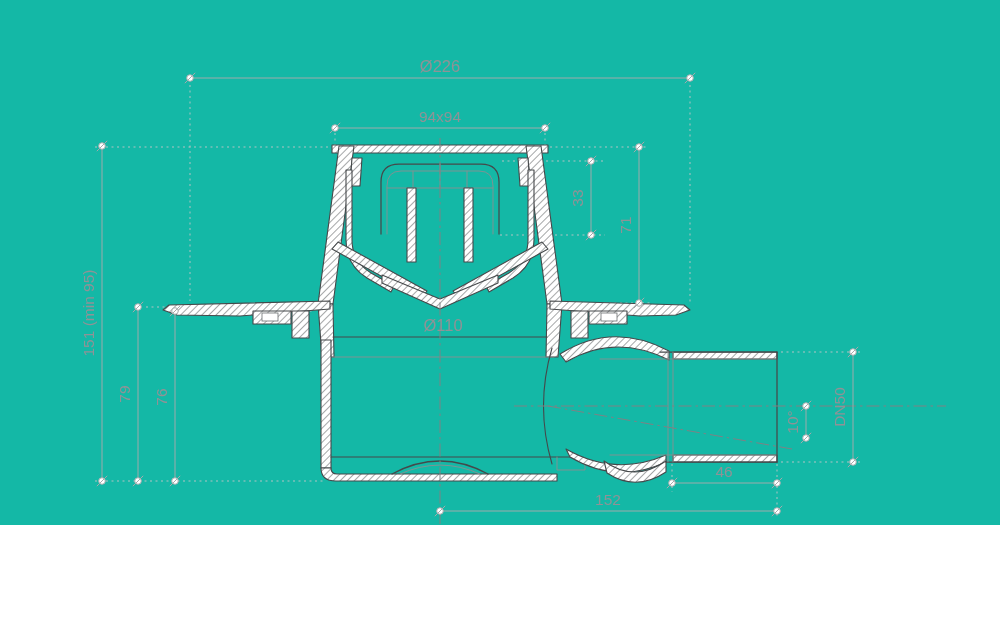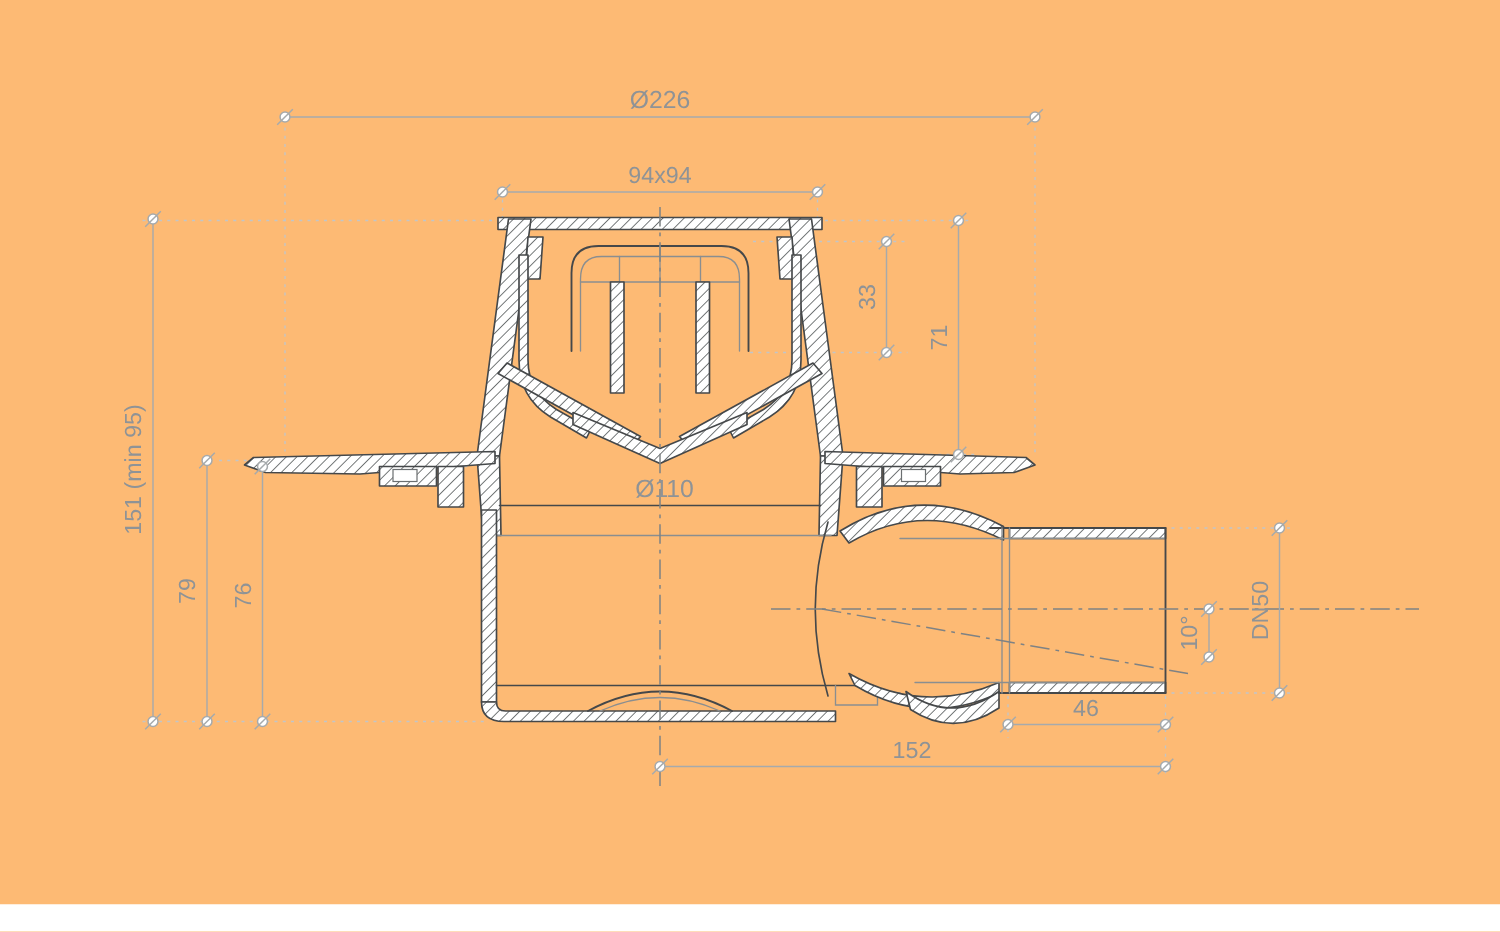--- a/index.html
+++ b/index.html
@@ -1,16 +1,16 @@
 <!DOCTYPE html>
 <html><head>
 <meta charset="utf-8">
 <style>
   html,body{margin:0;padding:0;background:#ffffff;}
-  .canvas{position:relative;width:1000px;height:603px;background:#fdba74;overflow:hidden;
+  .canvas{position:relative;width:1000px;height:525px;background:#14b8a6;overflow:hidden;
           font-family:"Liberation Sans",sans-serif;}
   svg{display:block;}
   .outline{stroke:#45484a;stroke-width:1.25;fill:none;stroke-linejoin:round;stroke-linecap:round;}
   .med{stroke:#45484a;stroke-width:1.1;fill:none;stroke-linecap:round;}
   .thin{stroke:#8a8e90;stroke-width:0.9;fill:none;stroke-linecap:round;}
   .hatchfill{fill:url(#hatch);stroke:#45484a;stroke-width:1.1;stroke-linejoin:round;}
   .white{fill:#ffffff;stroke:#6b6f71;stroke-width:0.8;}
   .cl{stroke:#7e8284;stroke-width:1;fill:none;stroke-dasharray:13 4 2.5 4;}
   .ref{stroke:#c2c5c7;stroke-width:0.9;fill:none;stroke-dasharray:2 3.5;}
   .dim{stroke:#a6aaac;stroke-width:0.95;fill:none;}

